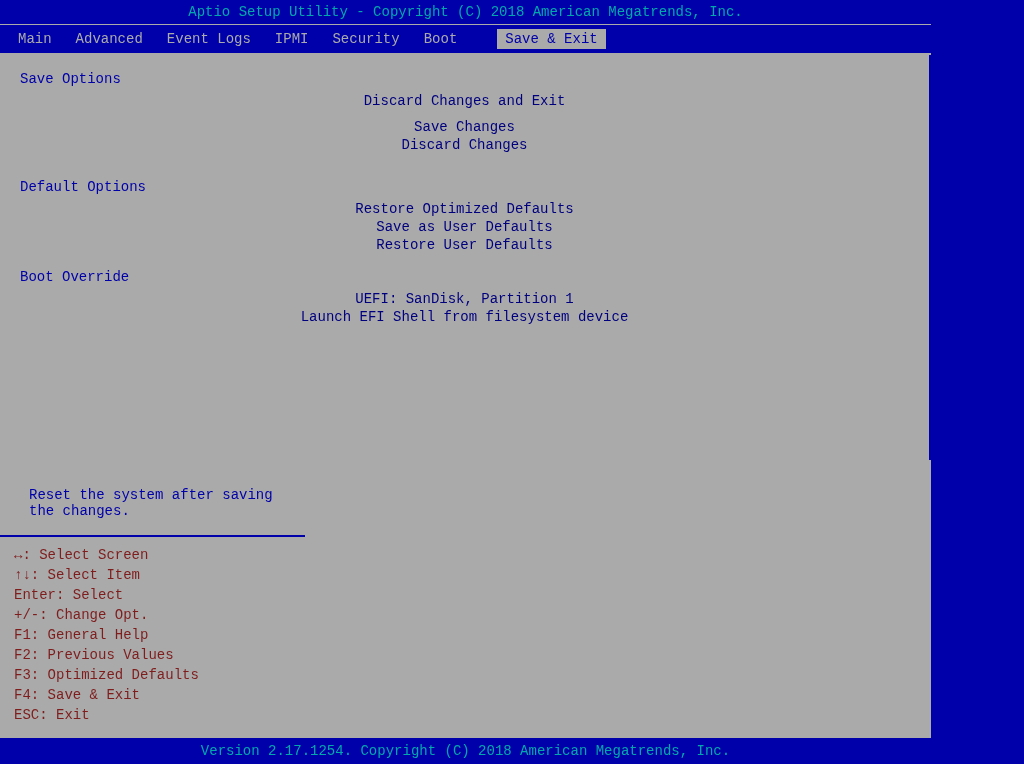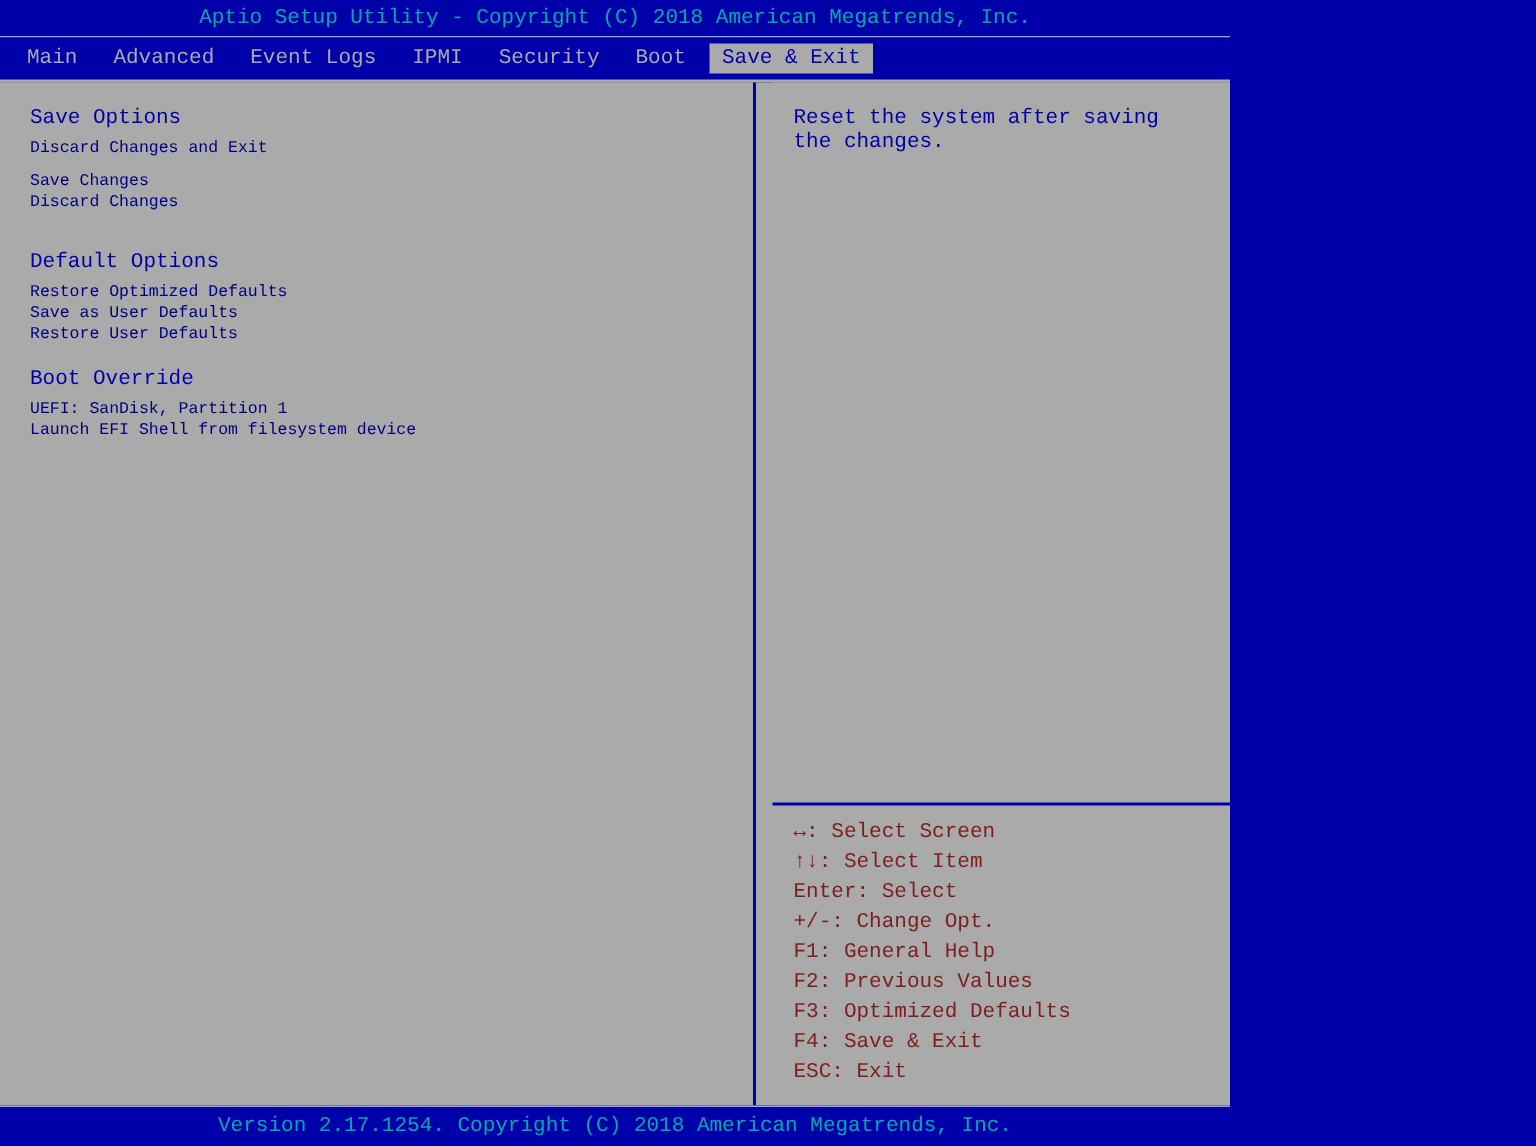--- a/index.html
+++ b/index.html
@@ -12,21 +12,21 @@
       width: 1024px;
       height: 764px;
       background-color: #0000aa;
       font-family: 'Courier New', Courier, monospace;
       font-size: 14px;
       color: #aaaaaa;
       overflow: hidden;
     }
 
     #app {
-      width: 820px;
+      width: 931px;
       height: 764px;
       display: flex;
       flex-direction: column;
     }
 
     
     #title-bar {
       background-color: #0000aa;
       color: #00aaaa;
       text-align: center;
@@ -48,27 +48,28 @@
     .menu-item {
       color: #aaaaaa;
       cursor: pointer;
       padding: 2px 8px;
       font-size: 14px;
     }
 
     .menu-item.active {
       background-color: #aaaaaa;
       color: #0000aa;
+      margin-left: 24px;
     }
 
     
     #main-content {
       flex: 1;
       display: flex;
-      flex-direction: row;
+      flex-direction: column;
       background-color: #aaaaaa;
       gap: 11px;
     }
 
     
     #left-panel {
       flex: 1;
       padding: 16px 20px;
       background-color: #aaaaaa;
       color: #0000aa;
@@ -84,34 +85,35 @@
 
     .section-header:first-child {
       margin-top: 0;
     }
 
     .menu-link {
       color: #00007f;
       cursor: pointer;
       display: block;
       margin-bottom: 2px;
-      font-size: 11px;
+      font-size: 14px;
+      text-align: center;
     }
 
     
     #right-panel {
       width: 305px;
       background-color: #aaaaaa;
       display: flex;
       flex-direction: column;
       padding: 0;
     }
 
     #help-text {
-      padding: 16px 14px;
+      padding: 16px 29px;
       color: #0000aa;
       font-size: 14px;
       flex: 1;
       border-bottom: 2px solid #0000aa;
     }
 
     #key-help {
       padding: 10px 14px;
       color: #7f1d1d;
       font-size: 14px;

